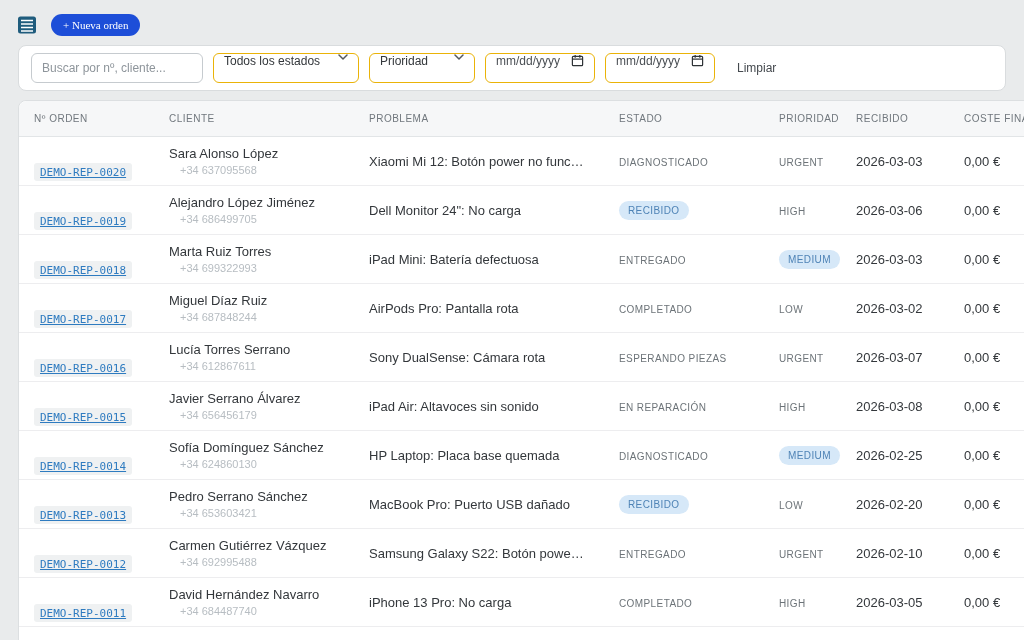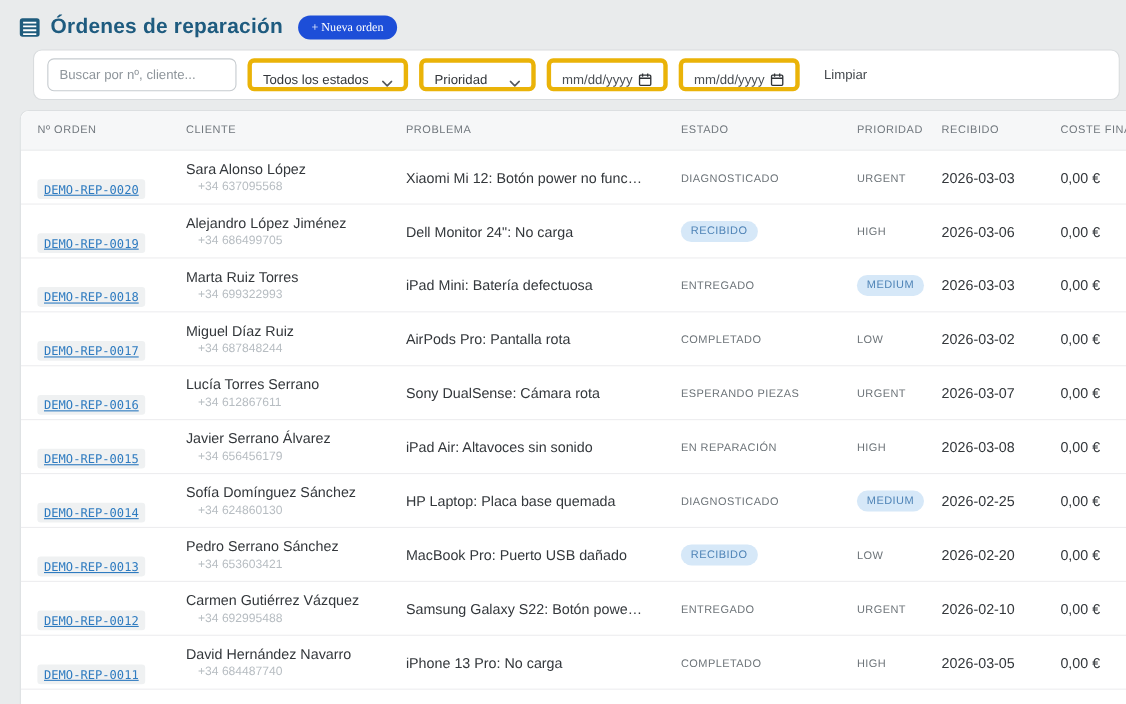--- a/index.html
+++ b/index.html
@@ -16,31 +16,31 @@
   .btn-new {
     margin-left:14px; background:#1d4ed8; color:#fff; font-size:11px;
     padding:5px 12px; border-radius:12px; border:none; cursor:pointer;
     font-family:Liberation Serif, serif;
   }
 
   
   .filter-bar {
     position:absolute; left:18px; top:45px; width:988px; height:46px;
     background:#fff; border:1px solid #d9dcde; border-radius:8px;
-    display:flex; align-items:center; padding:0 12px;margin-left:12px;
+    display:flex; align-items:center; padding:0 12px;
   }
   .search-input {
     width:172px; height:30px; border:1px solid #c6cbcf; border-radius:6px;
     padding:0 10px; font-size:12px; color:#33373b; outline:none;
     font-family:"Liberation Sans", sans-serif;
   }
   .search-input::placeholder { color:#8e959b; }
   .select-box, .date-box {
-    height:30px; border:4px solid #eab308; border-radius:6px; background:#fff;
-    display:flex; align-items:flex-end; justify-content:space-between;
+    height:30px; border:1px solid #eab308; border-radius:6px; background:#fff;
+    display:flex; align-items:flex-start; justify-content:space-between;
     padding:0 10px; font-size:12px; color:#33373b; margin-left:10px; cursor:pointer;
   }
   .sel-status { width:146px; }
   .sel-priority { width:106px; }
   .date-box { width:110px; color:#4a4f54; }
   .clear-link { font-size:12px; color:#44494e; margin-left:22px; cursor:pointer; }
 
   
   .table-card {
     position:absolute; left:18px; top:100px; width:1095px;
@@ -77,21 +77,20 @@
 </head>
 <body>
 
 <div class="page-header">
   <span style="display:flex;">
     <svg width="20" height="20" viewBox="0 0 20 20">
       <rect x="1" y="1.5" width="18" height="17" rx="2.5" fill="#1f5c7d"></rect>
       <path d="M4 5.5h12M4 9h12M4 12.5h12M4 16h12" stroke="#ffffff" stroke-width="1.6"></path>
     </svg>
   </span>
-  <span class="page-title">Órdenes de reparación</span>
   <button class="btn-new">+ Nueva orden</button>
 </div>
 
 <div class="filter-bar">
   <input class="search-input" type="text" placeholder="Buscar por nº, cliente..." style="">
 
   <div class="select-box sel-status">
     <span>Todos los estados</span>
     <span class="icon-cell">
       <svg width="10" height="6" viewBox="0 0 10 6">

